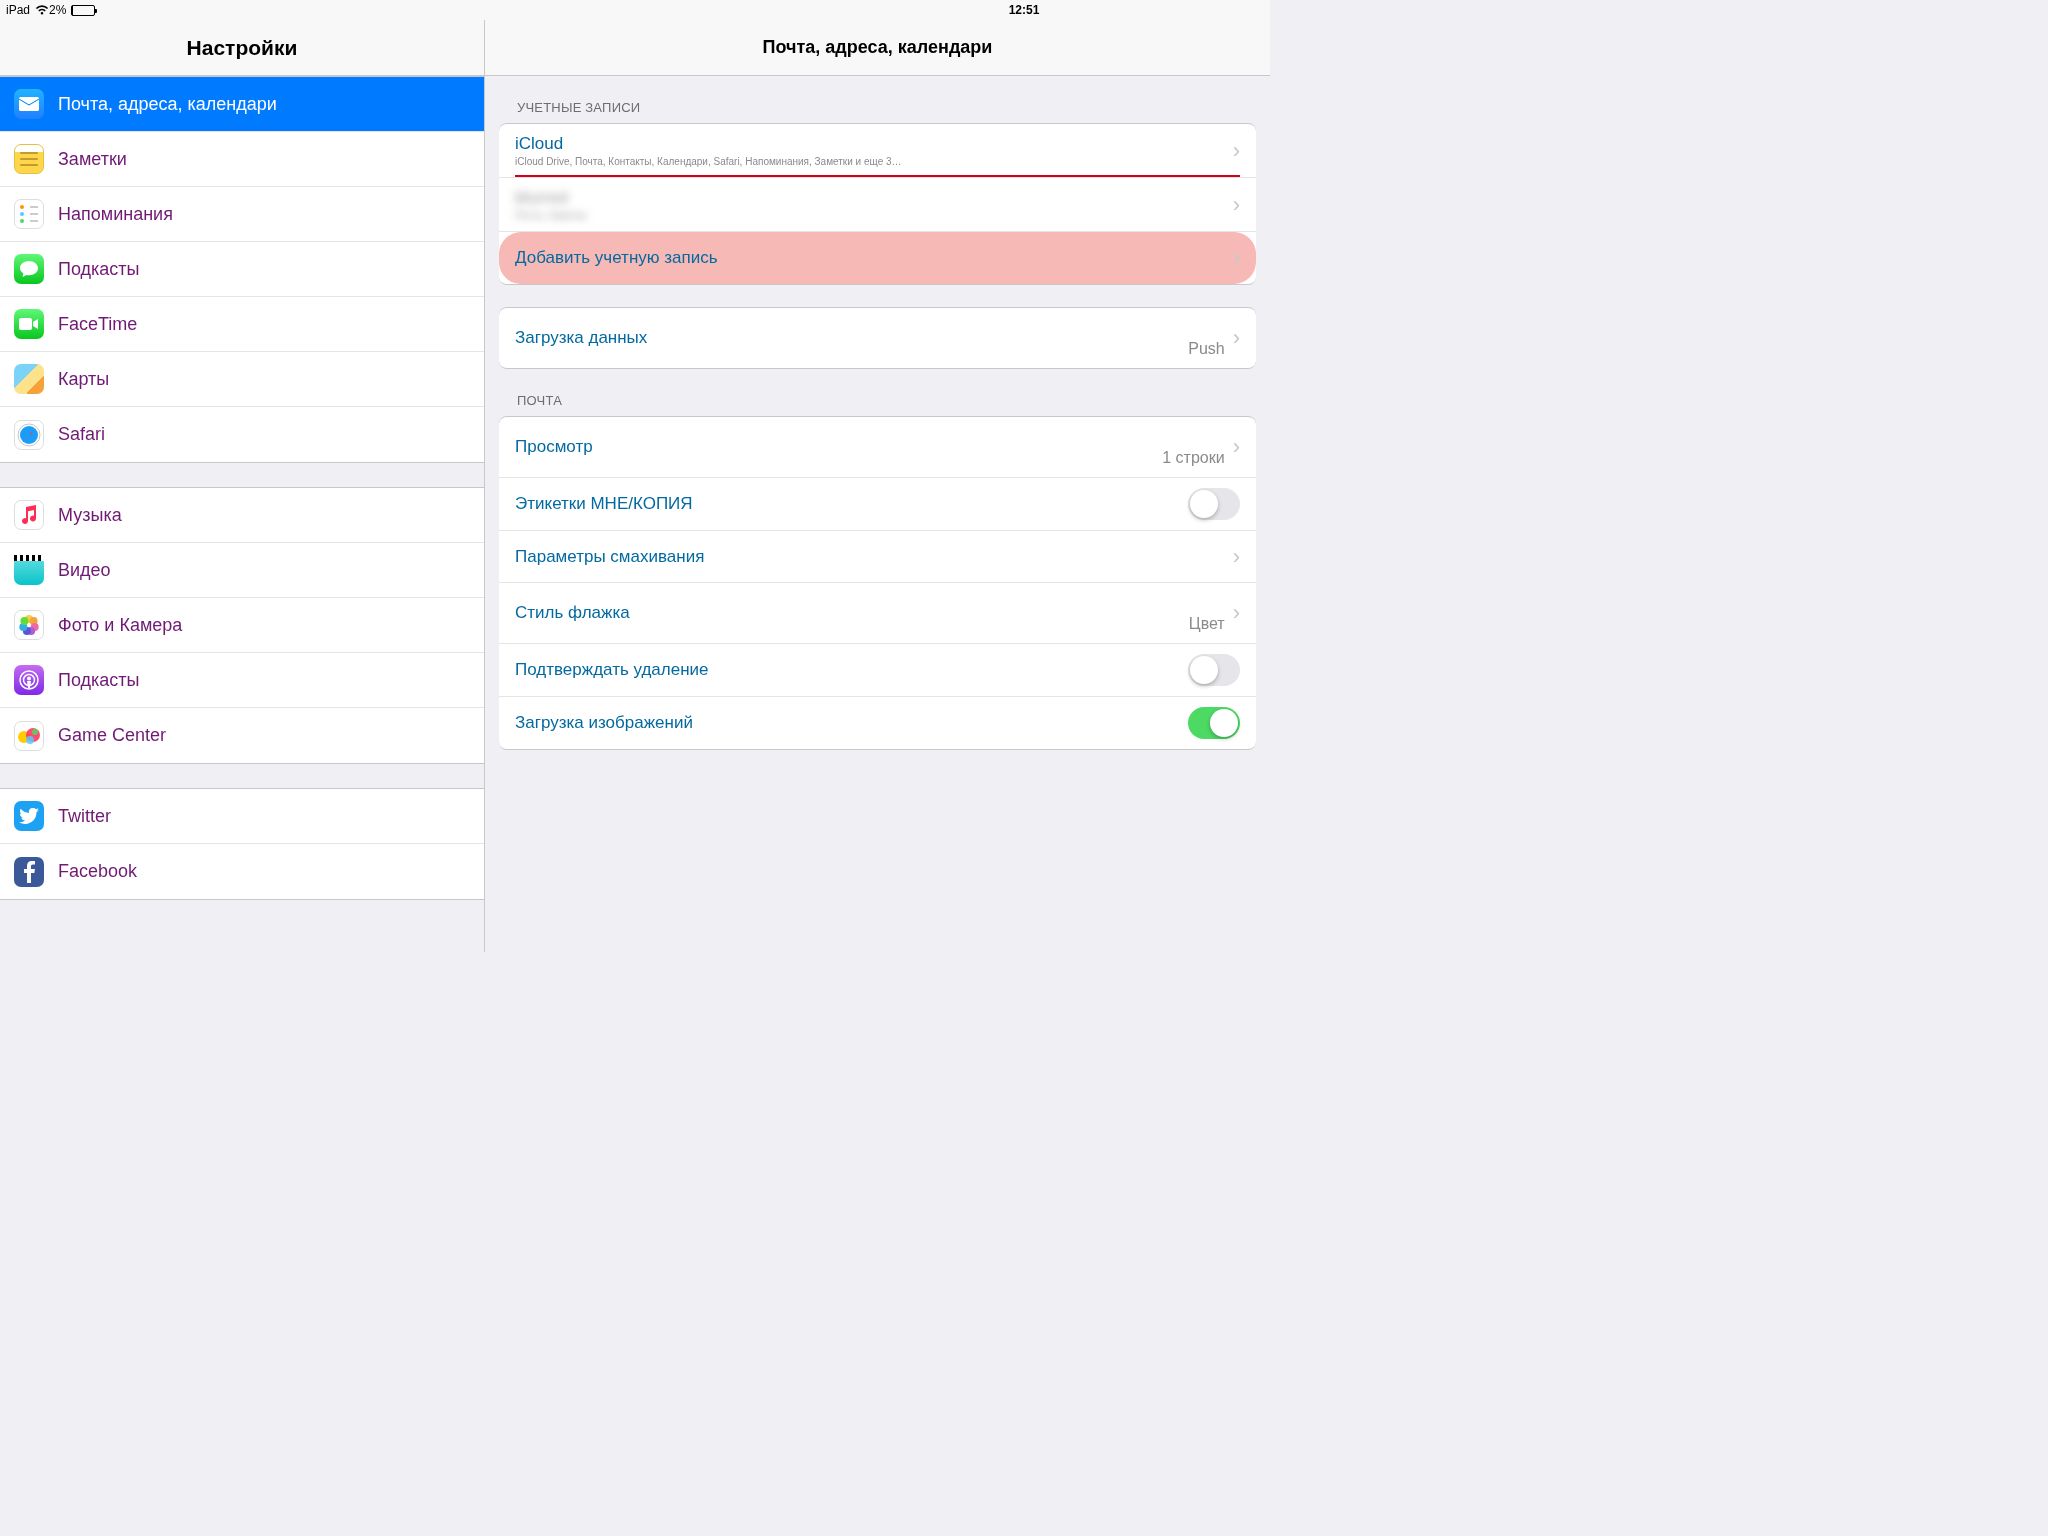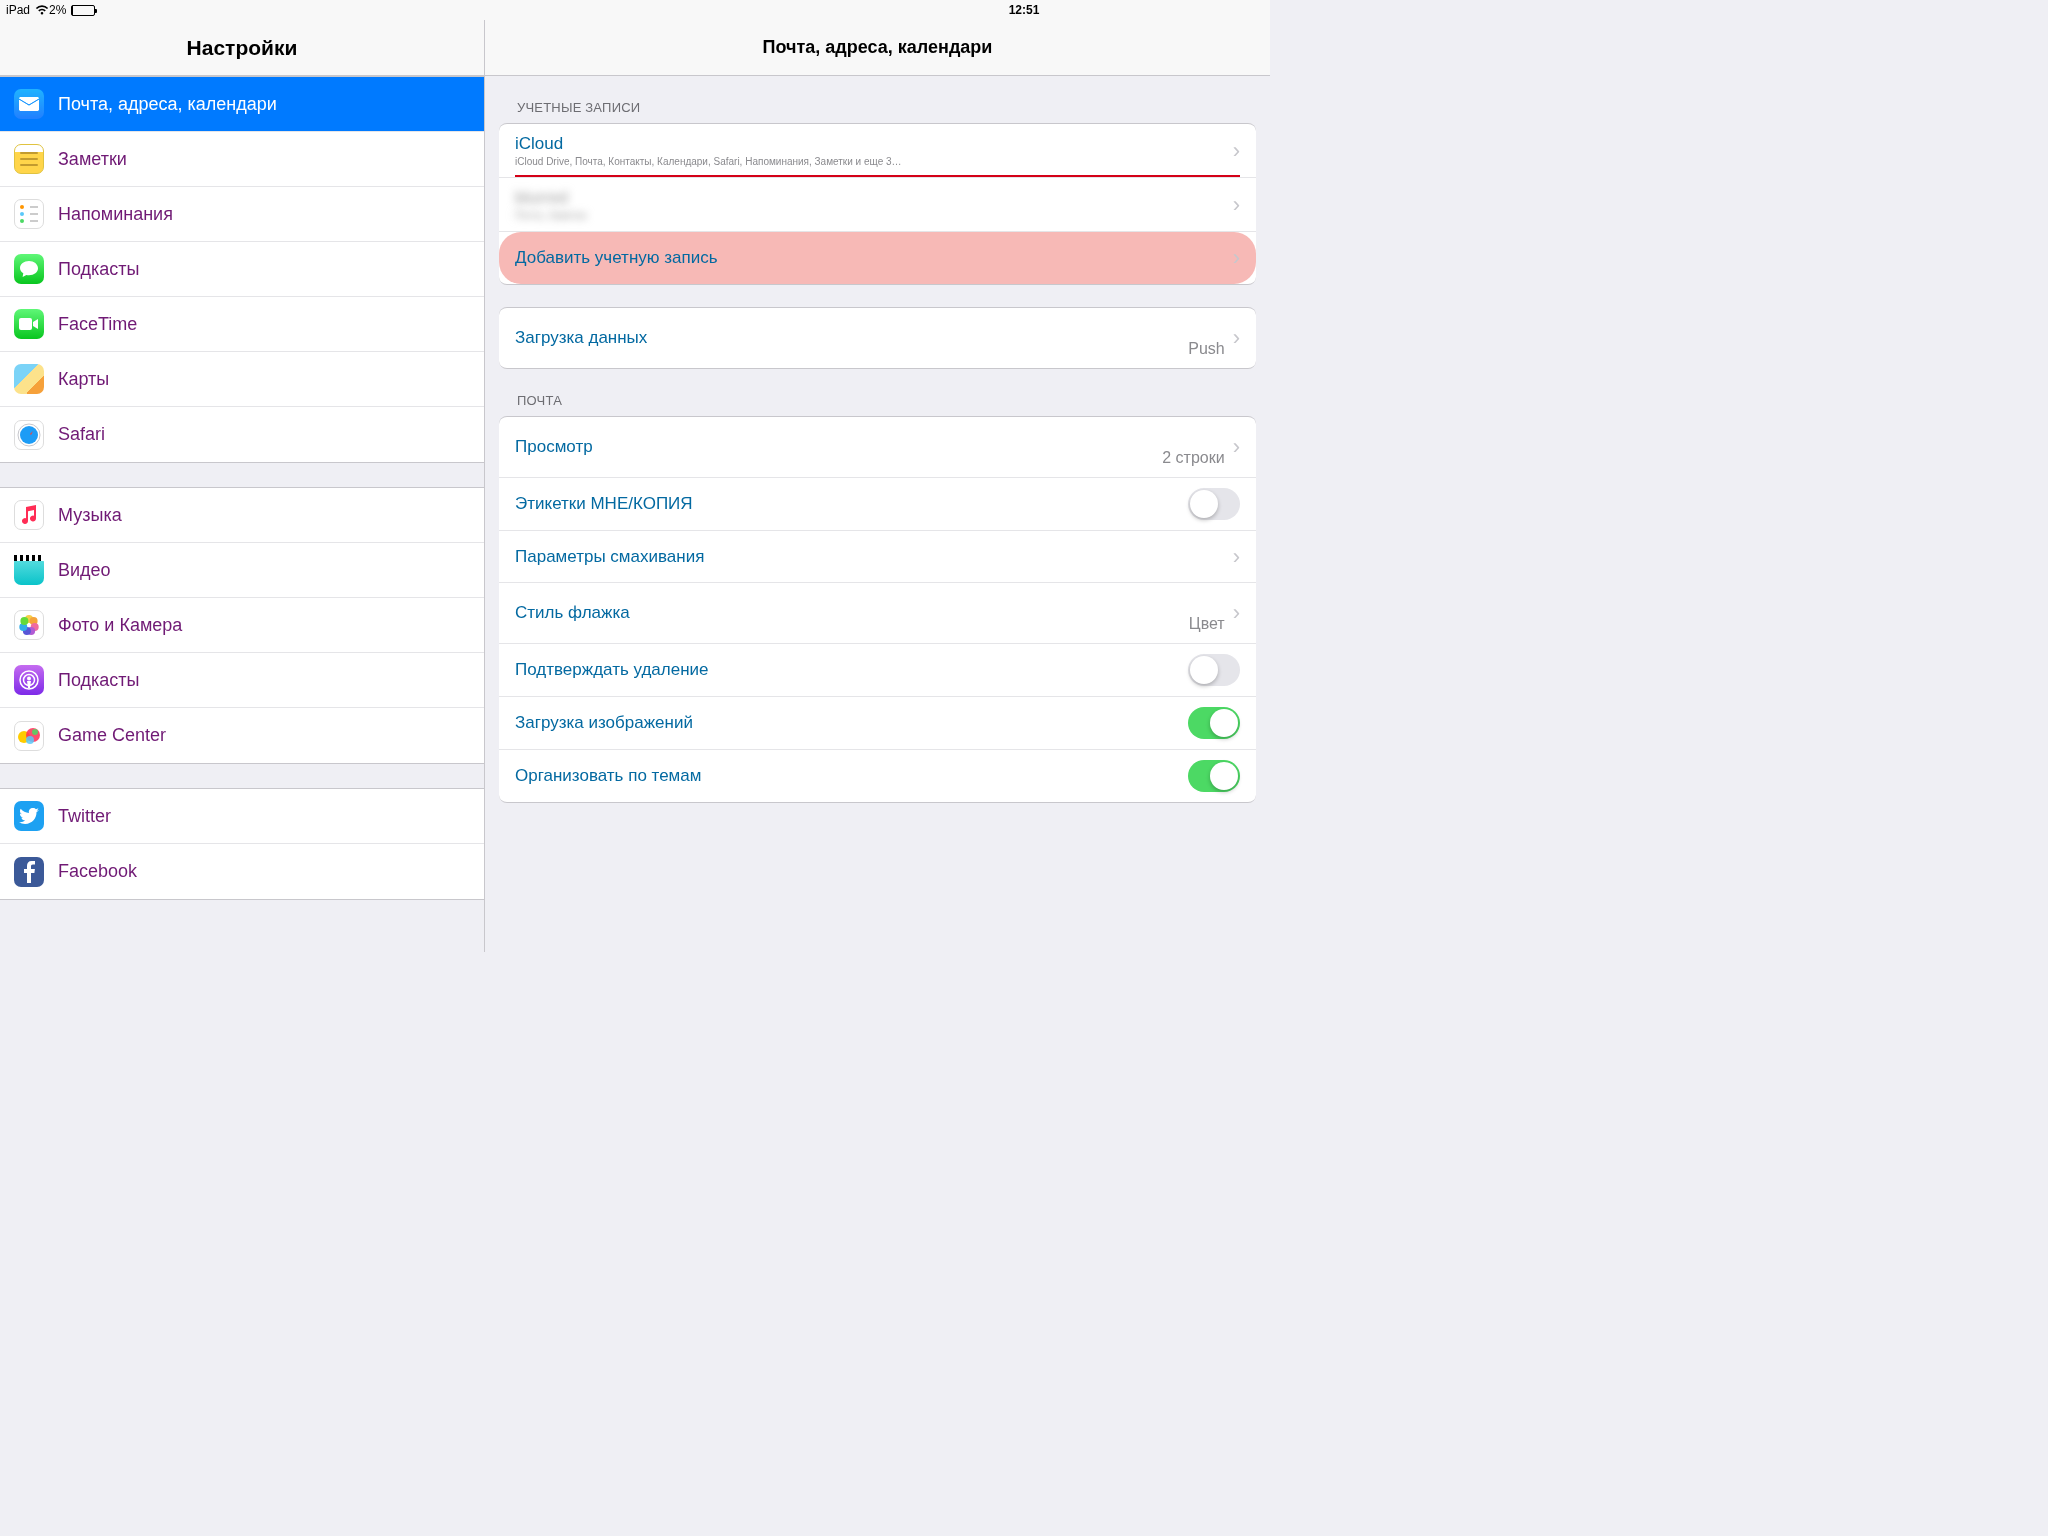--- a/index.html
+++ b/index.html
@@ -257,21 +257,21 @@
             <div class="row-value">Push</div>
             <div class="chev">›</div>
           </div>
         </div>
         <div class="section-label">ПОЧТА</div>
         <div class="group">
           <div class="row">
             <div class="row-col">
               <div class="row-title">Просмотр</div>
             </div>
-            <div class="row-value">2 строки</div>
+            <div class="row-value">1 строки</div>
             <div class="chev">›</div>
           </div>
           <div class="row">
             <div class="row-col">
               <div class="row-title">Этикетки МНЕ/КОПИЯ</div>
             </div>
             <div class="toggle"></div>
           </div>
           <div class="row">
             <div class="row-col">
@@ -288,25 +288,19 @@
           </div>
           <div class="row">
             <div class="row-col">
               <div class="row-title">Подтверждать удаление</div>
             </div>
             <div class="toggle"></div>
           </div>
           <div class="row">
             <div class="row-col">
               <div class="row-title">Загрузка изображений</div>
-            </div>
-            <div class="toggle on"></div>
-          </div>
-          <div class="row">
-            <div class="row-col">
-              <div class="row-title">Организовать по темам</div>
             </div>
             <div class="toggle on"></div>
           </div>
         </div>
       </div>
   </div>
 </div>
 
 </body></html>

